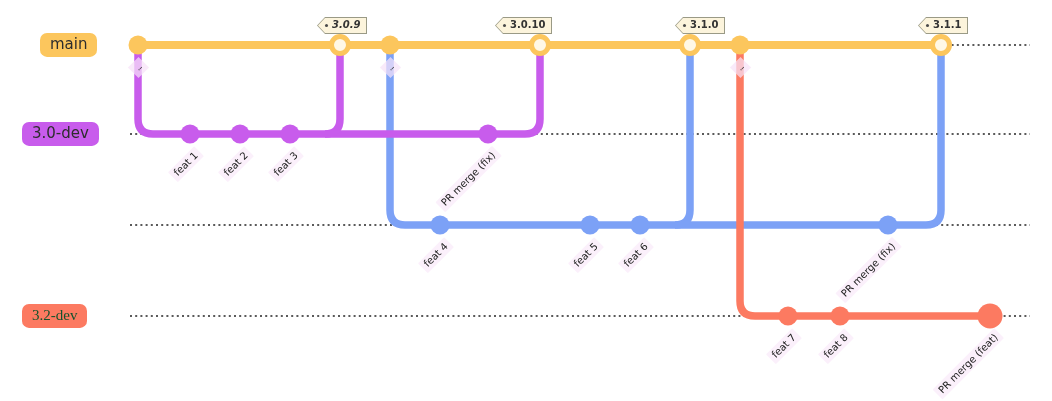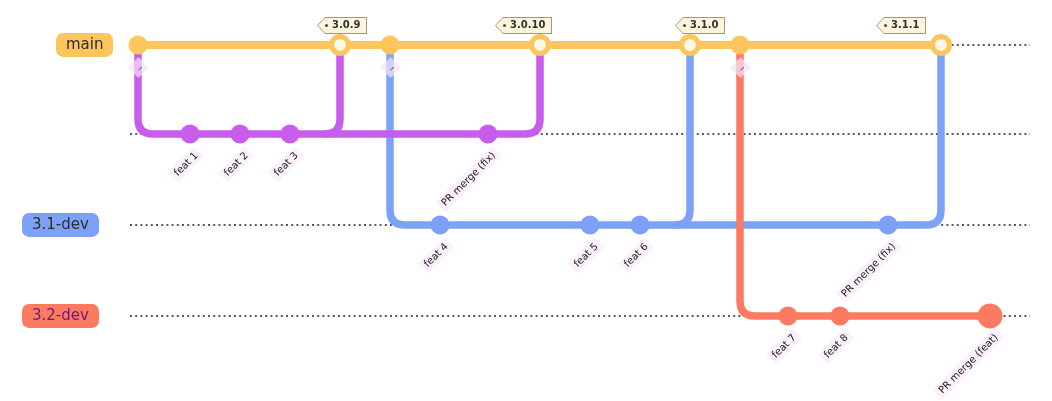--- a/index.html
+++ b/index.html
@@ -73,42 +73,42 @@
       <circle cx="440" cy="225" r="9.5" fill="#7CA1F6"></circle>
       <circle cx="590" cy="225" r="9.5" fill="#7CA1F6"></circle>
       <circle cx="640" cy="225" r="9.5" fill="#7CA1F6"></circle>
       <circle cx="888" cy="225" r="9.5" fill="#7CA1F6"></circle>
       <circle cx="788" cy="316" r="9.5" fill="#FC7A61"></circle>
       <circle cx="840" cy="316" r="9.5" fill="#FC7A61"></circle>
       <circle cx="990" cy="316" r="12.5" fill="#FC7A61"></circle>
     </svg>
   <div id="overlay">
       <div class="dlabel" style="left: 130.5px; top: 60px;">...</div>
-      <div class="tag" style="left: 317px;">
+      <div class="tag" style="left: 317px; font-style: italic;">
         <div class="tag-in"><span class="tag-dot"></span><span>3.0.9</span></div>
       </div>
       <div class="dlabel" style="left: 382.5px; top: 60px;">...</div>
       <div class="tag" style="left: 495px;">
         <div class="tag-in"><span class="tag-dot"></span><span>3.0.10</span></div>
       </div>
       <div class="tag" style="left: 675px;">
         <div class="tag-in"><span class="tag-dot"></span><span>3.1.0</span></div>
       </div>
       <div class="dlabel" style="left: 732.5px; top: 60px;">...</div>
-      <div class="tag" style="left: 876px;">
+      <div class="tag" style="left: 918px;">
         <div class="tag-in"><span class="tag-dot"></span><span>3.1.1</span></div>
       </div>
       <div class="clabel" style="right: 858px; top: 146px;">feat 1</div>
       <div class="clabel" style="right: 808px; top: 146px;">feat 2</div>
       <div class="clabel" style="right: 758px; top: 146px;">feat 3</div>
       <div class="clabel" style="right: 560px; top: 146px;">PR merge (fix)</div>
       <div class="clabel" style="right: 608px; top: 237px;">feat 4</div>
       <div class="clabel" style="right: 458px; top: 237px;">feat 5</div>
       <div class="clabel" style="right: 408px; top: 237px;">feat 6</div>
       <div class="clabel" style="right: 160px; top: 237px;">PR merge (fix)</div>
       <div class="clabel" style="right: 260px; top: 328px;">feat 7</div>
       <div class="clabel" style="right: 208px; top: 328px;">feat 8</div>
       <div class="clabel" style="right: 58px; top: 328px;">PR merge (feat)</div>
-      <div class="blabel" style="left: 56px; top: 45px; background: rgb(252, 198, 93); color: rgb(45, 45, 45);">main</div>
-      <div class="blabel" style="left: 22px; top: 225px; background: rgb(124, 161, 246); color: rgb(45, 45, 45);">3.1-dev</div>
-      <div class="blabel" style="left: 22px; top: 316px; background: rgb(252, 122, 97); color: #701a75;">3.2-dev</div>
+      <div class="blabel" style="left: 40px; top: 45px; background: rgb(252, 198, 93); color: rgb(45, 45, 45);">main</div>
+      <div class="blabel" style="left: 22px; top: 134px; background: rgb(200, 92, 236); color: rgb(45, 45, 45);">3.0-dev</div>
+      <div class="blabel" style="left: 22px; top: 316px; background: rgb(252, 122, 97); color: #14532d; font-family: Liberation Serif, serif;">3.2-dev</div>
     </div>
 </div>
 
 </body></html>

